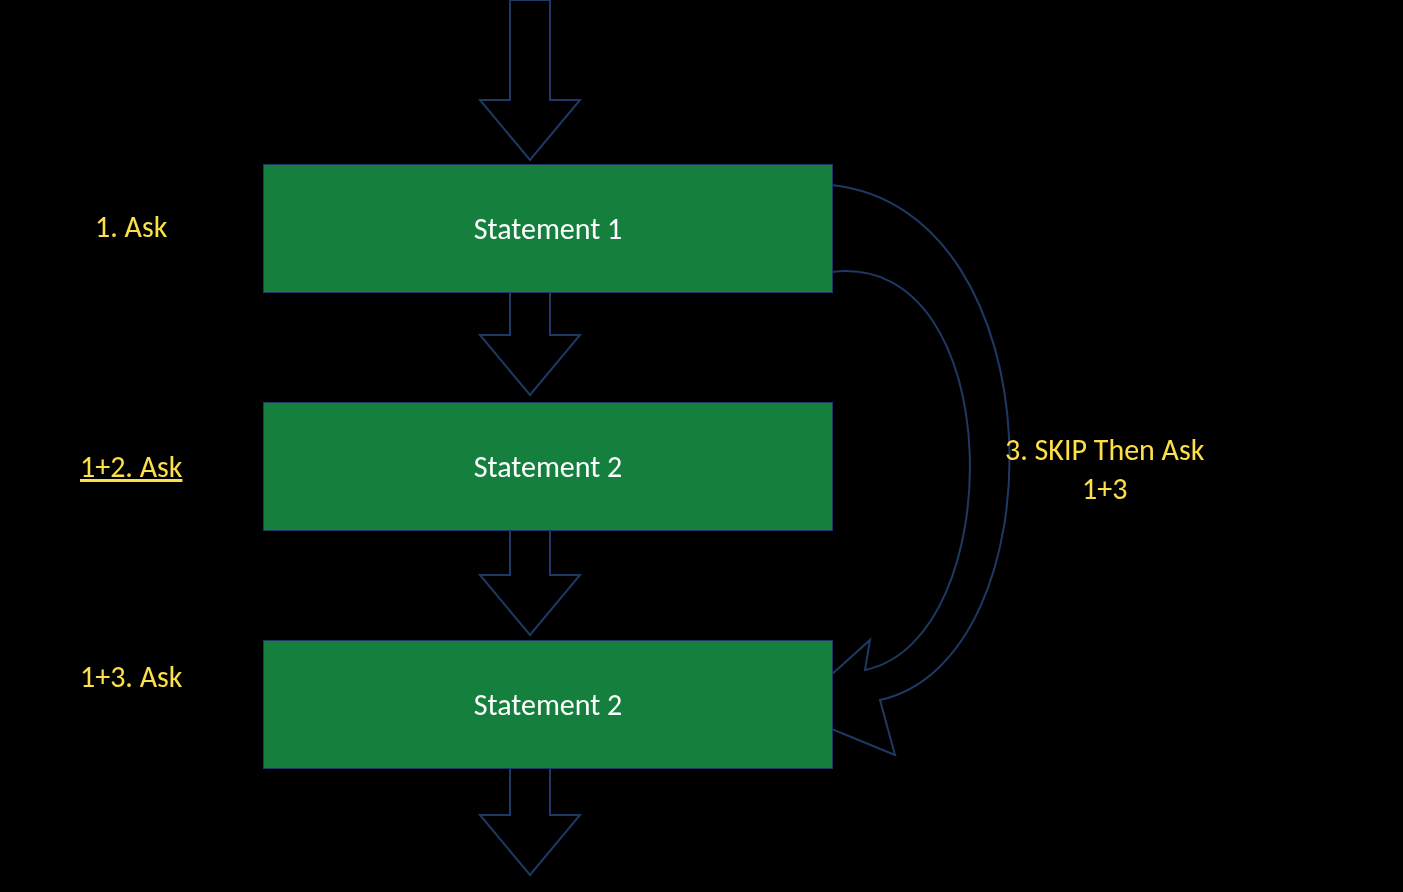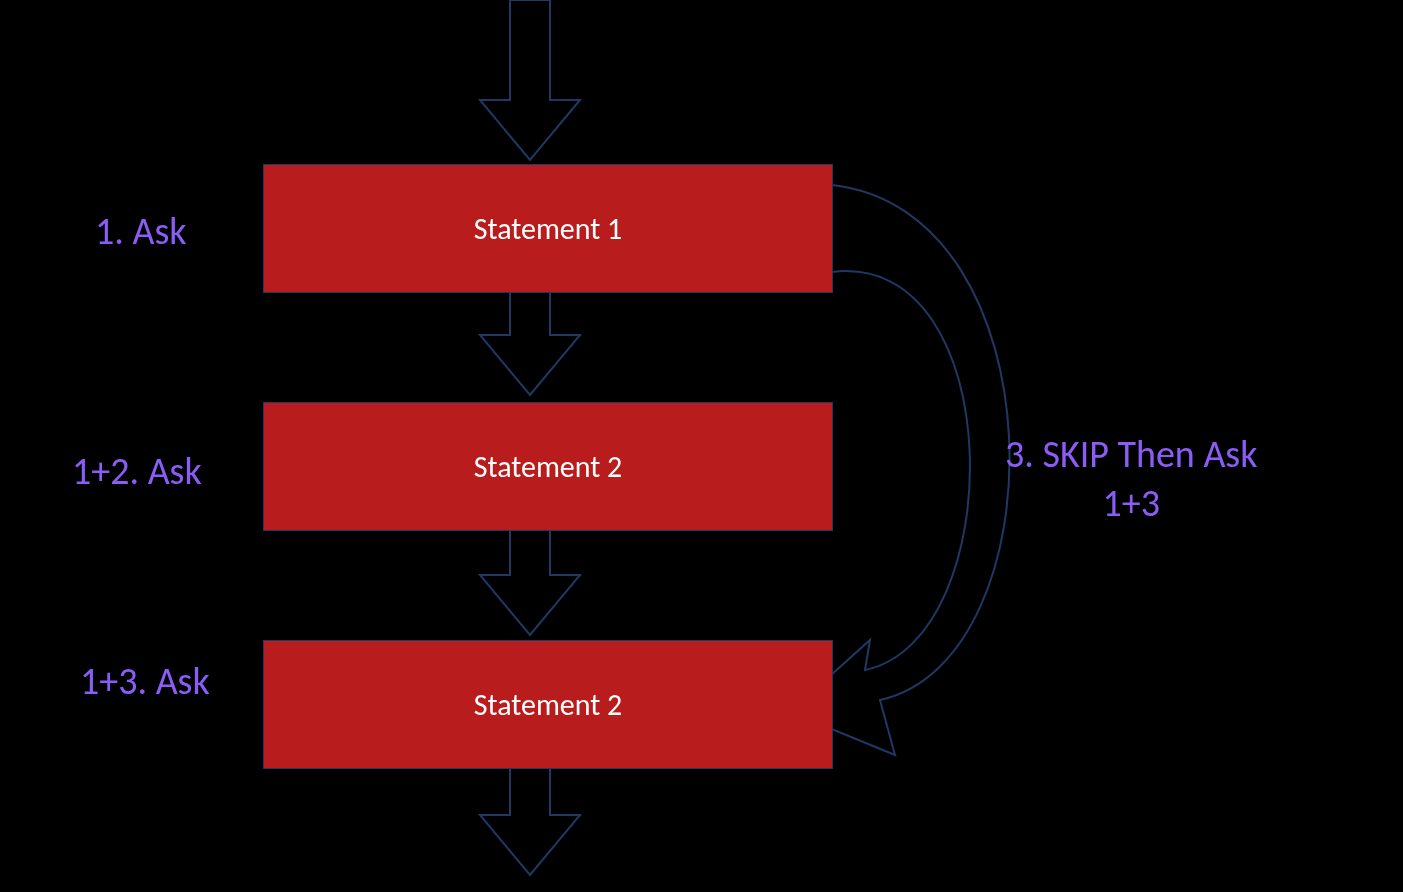--- a/index.html
+++ b/index.html
@@ -11,32 +11,32 @@
     font-family: Calibri, Arial, sans-serif;
     position: relative;
     overflow: hidden;
   }
   .stage {
     position: absolute;
     inset: 0;
   }
   .box {
     position: absolute;
-    background: #b91c1c;
+    background: #15803d;
     border: 1px solid #203864;
     display: flex;
     align-items: center;
     justify-content: center;
     color: #fff;
     font-size: 30px;
   }
   .side-label {
     position: absolute;
-    color: #8b5cf6;
-    font-size: 38px;
+    color: #fde047;
+    font-size: 30px;
     text-align: center;
     white-space: pre-line;
   }
   svg.arrows {
     position: absolute;
     inset: 0;
     width: 1403px;
     height: 892px;
     overflow: visible;
   }
@@ -83,19 +83,19 @@
 
   <div class="box" style="left:263px; top:402px; width:568px; height:127px;">
     <span>Statement 2</span>
   </div>
 
   <div class="box" style="left:263px; top:640px; width:568px; height:127px;">
     <span>Statement 2</span>
   </div>
 
   <div class="side-label" style="left:95px; top:208px;">1. Ask</div>
-  <div class="side-label" style="left:72px; top:448px;">1+2. Ask</div>
+  <div class="side-label" style="left:80px; top:448px;text-decoration:underline;">1+2. Ask</div>
   <div class="side-label" style="left:80px; top:658px;">1+3. Ask</div>
 
   <div class="side-label" style="left:1005px; top:430px; line-height:1.3;">3. SKIP Then Ask
 1+3</div>
 
 </div>
 
 </body></html>

